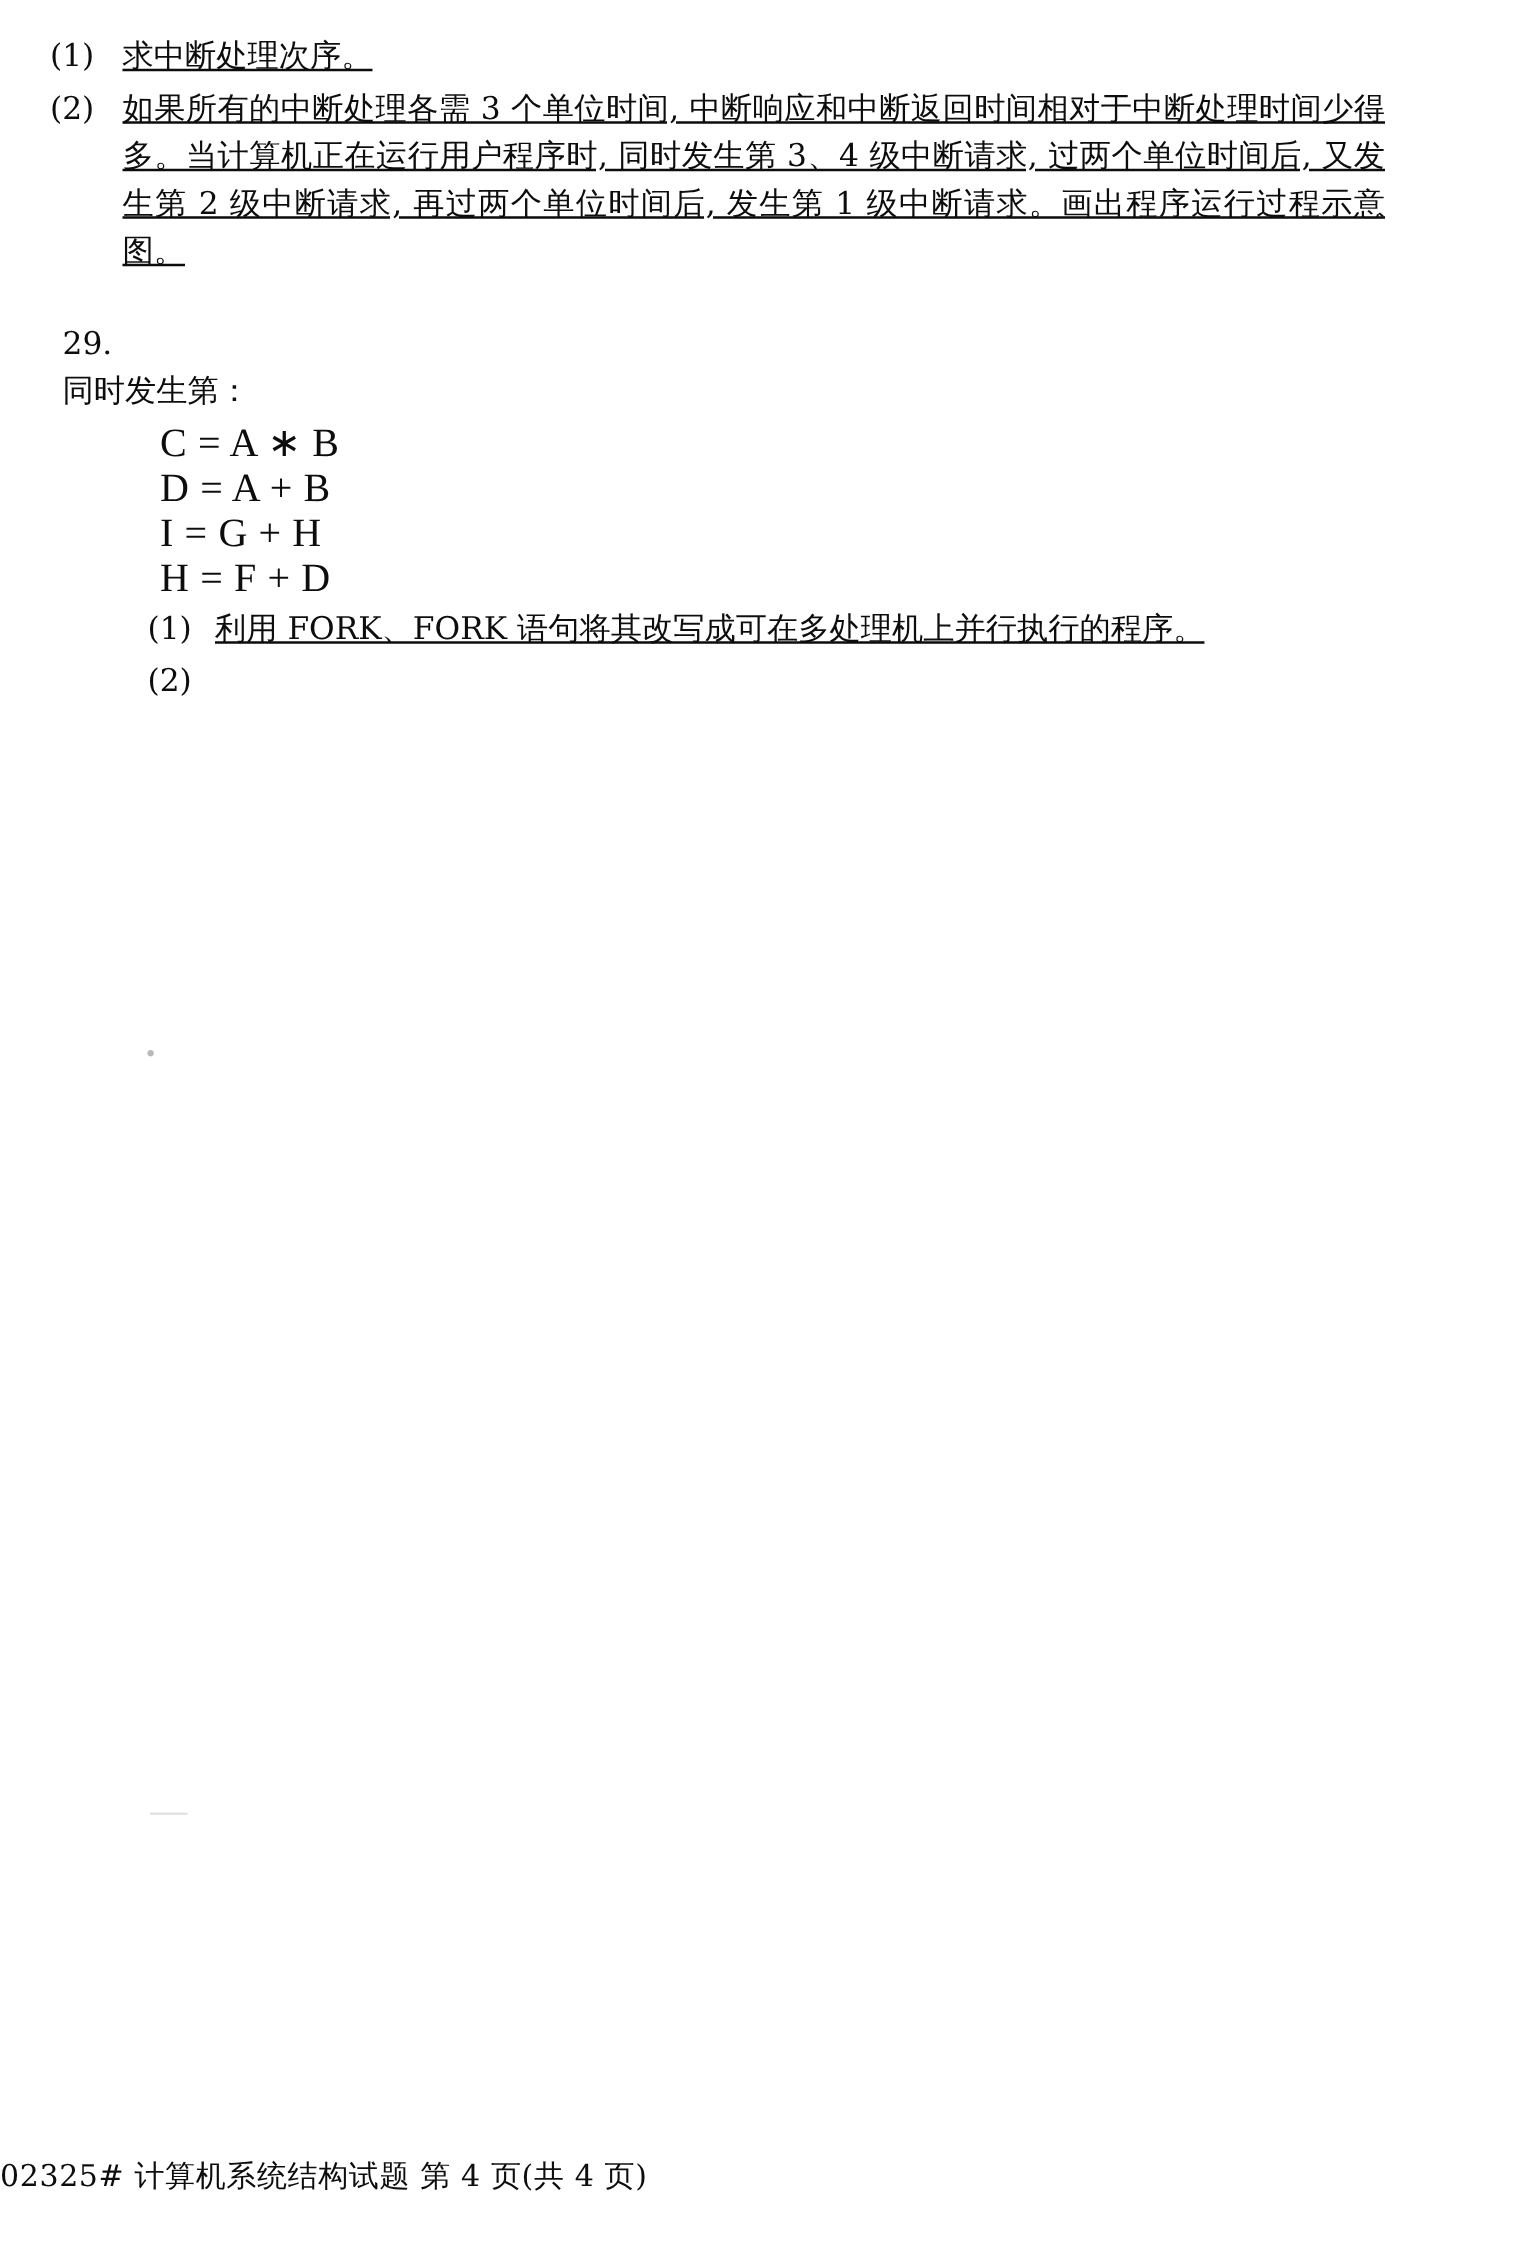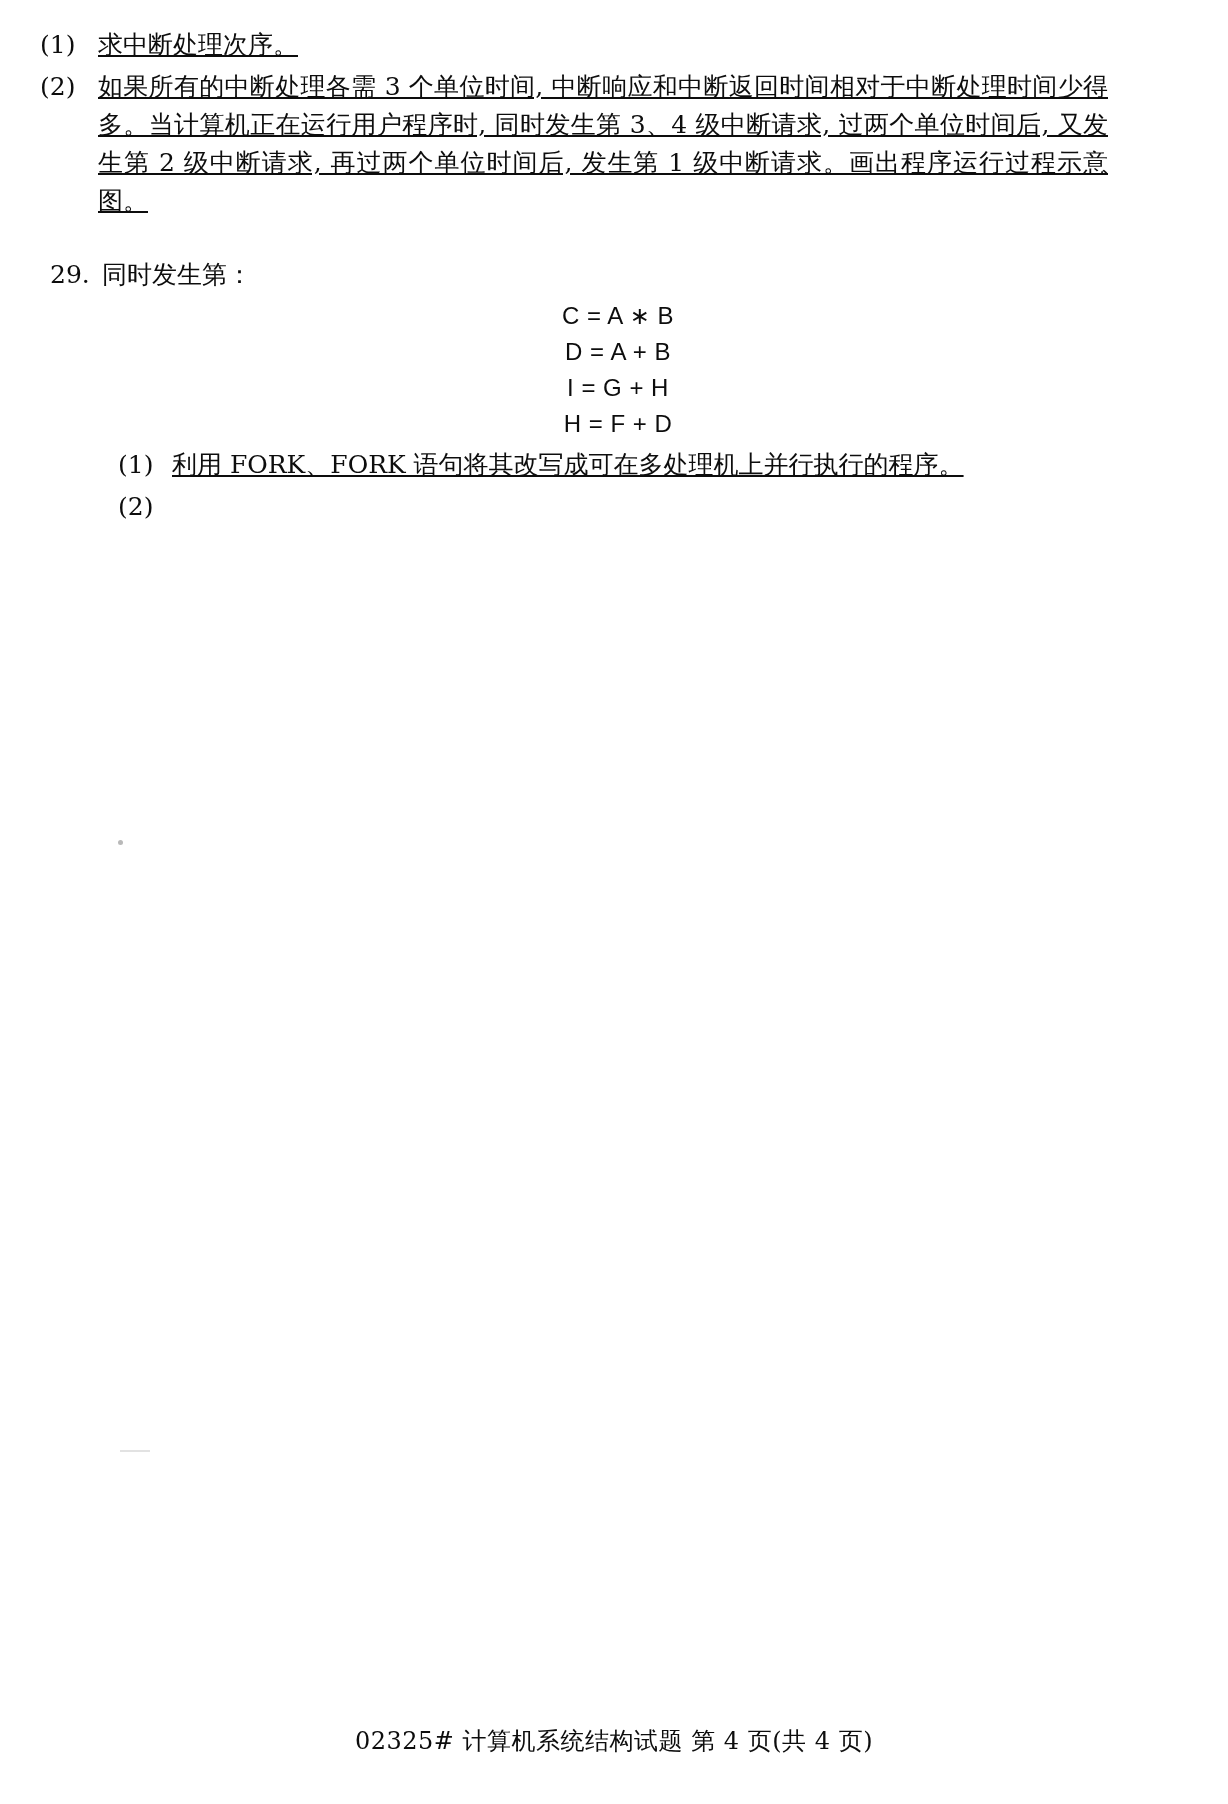--- a/index.html
+++ b/index.html
@@ -52,54 +52,54 @@
     margin-bottom: 4px;
   }
   
   .q-head {
     display: flex;
     align-items: flex-start;
     font-size: 25px;
     line-height: 38px;
     margin-top: 36px;
     padding-left: 10px;
+    flex-direction: column;
   }
   .q-head .num {
     width: 52px;
     flex: 0 0 auto;
   }
   .code-list {
     margin: 4px 0 0 0;
     padding: 0;
     list-style: none;
   }
   .code-line {
-    font-family: Liberation Sans, sans-serif;
-    font-size: 24px;
+    font-family: Liberation Serif, serif;
+    font-size: 32px;
     line-height: 36px;
     padding-left: 88px;
     letter-spacing: 0.5px;
-    text-align: center;
   }
   .sub-29 {
     padding-left: 78px;
     margin-top: 4px;
   }
   .sub-29 .marker {
     width: 54px;
   }
   .sub-29 .text {
     padding-right: 0px;
   }
   .footer {
     position: absolute;
     left: 0;
     right: 0;
     bottom: 48px;
-    text-align: center;
+    text-align: left;
     font-size: 24px;
     line-height: 30px;
     letter-spacing: 0.5px;
   }
   .speck {
     position: absolute;
     background: #b9b9b9;
     border-radius: 50%;
   }
   .speck1 { left: 118px; top: 840px; width: 5px; height: 5px; }

